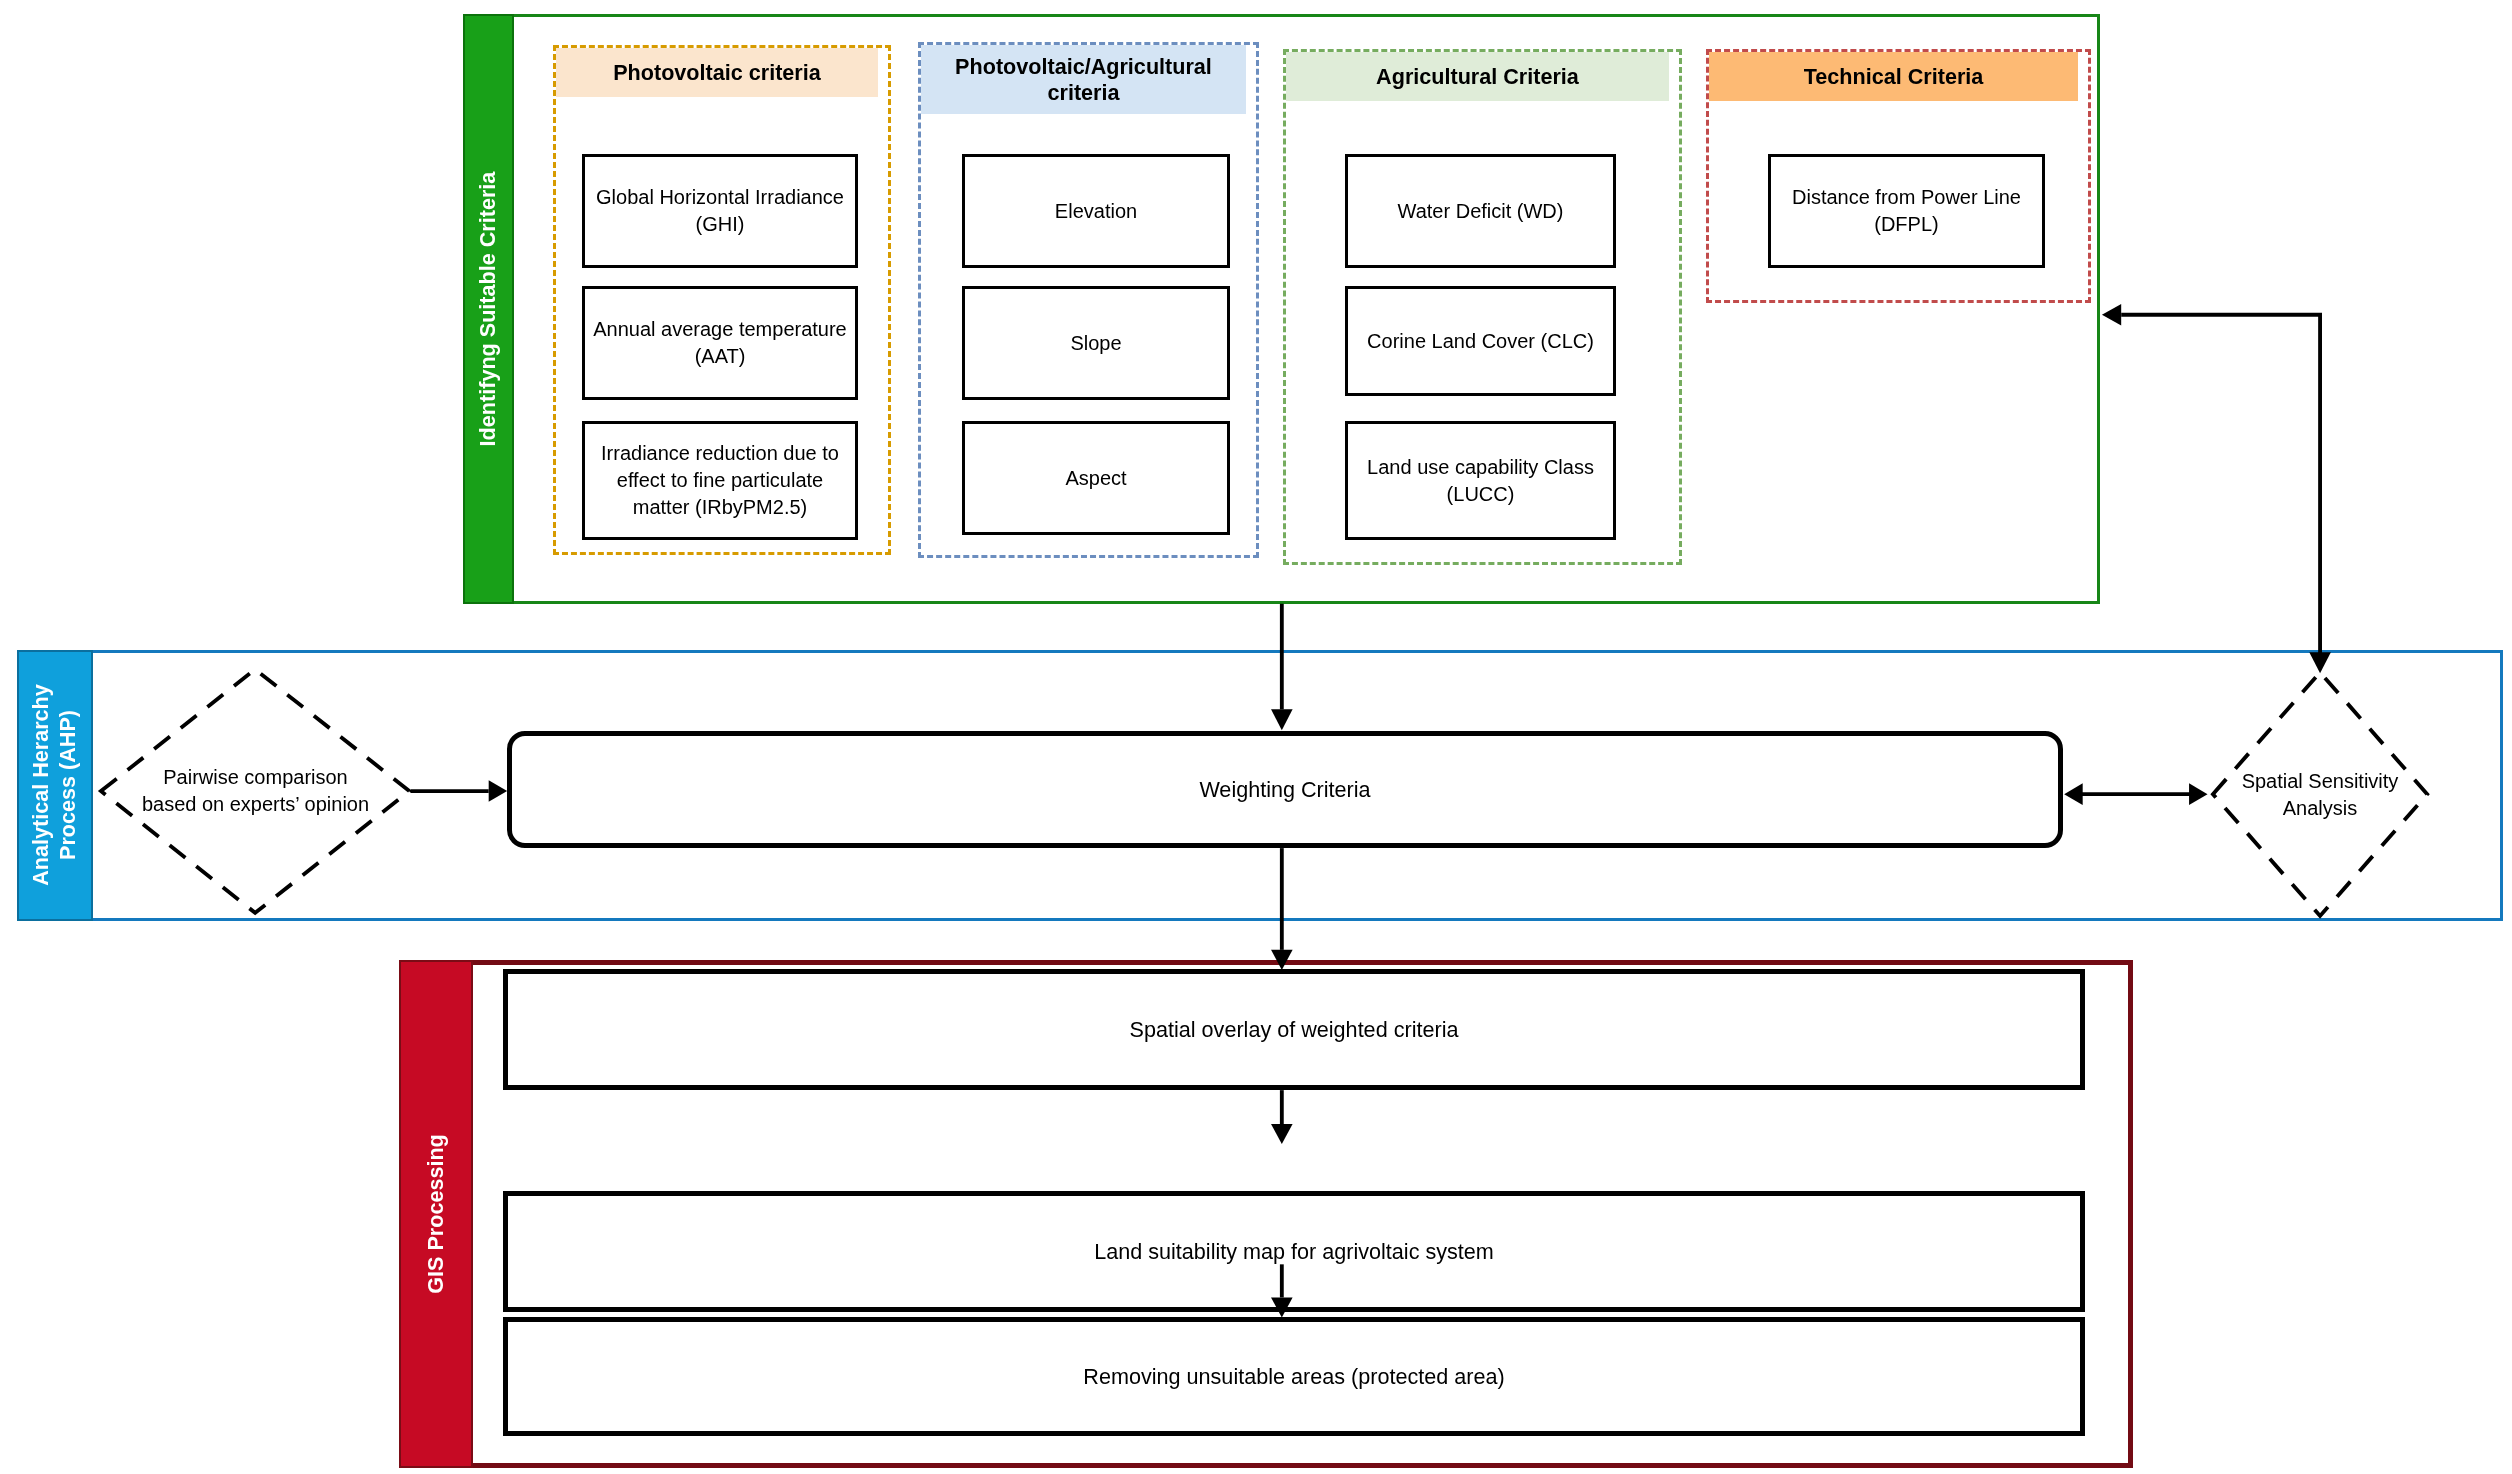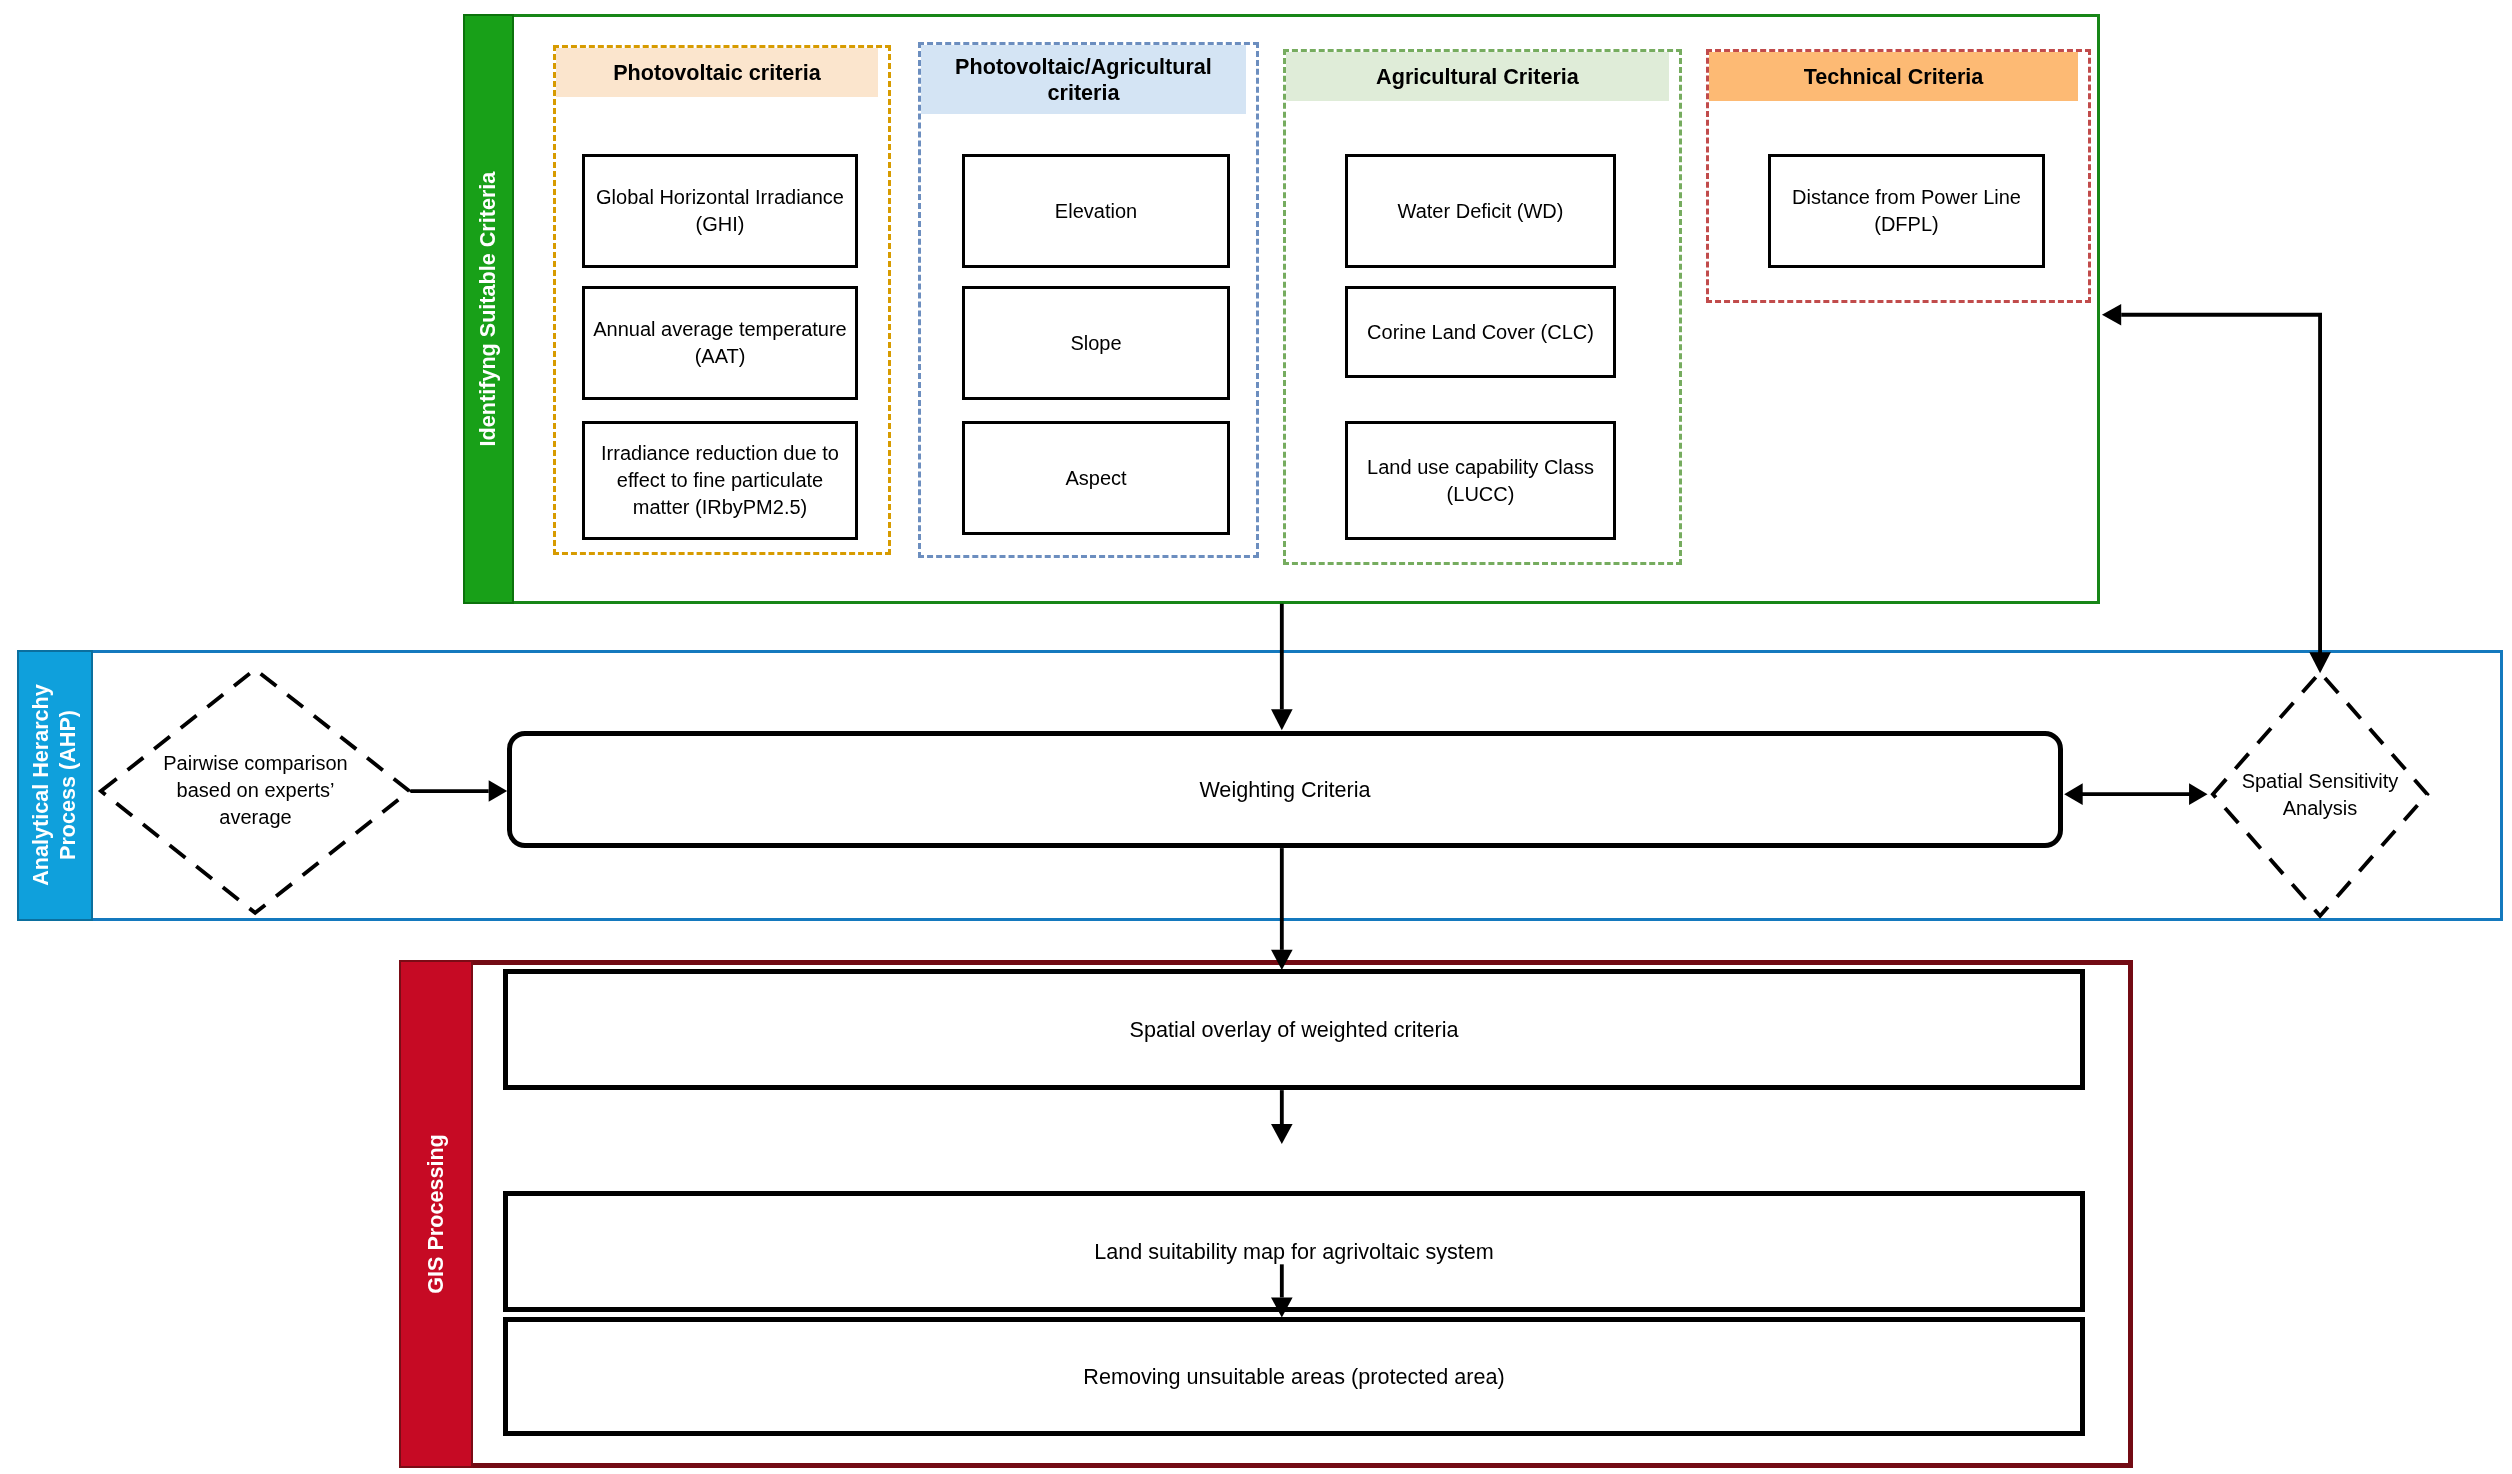--- a/index.html
+++ b/index.html
@@ -35,21 +35,21 @@
         text-align:center;font-size:20px;line-height:1.35;padding:3.1px 6.2px;}
   .node-big{border-width:5.4px;font-size:21.6px;}
   
   .o1{left:582px;top:154px;width:276px;height:114px;}
   .o2{left:582px;top:286px;width:276px;height:114px;}
   .o3{left:582px;top:421px;width:276px;height:119px;}
   .b1{left:962px;top:154px;width:268px;height:114px;}
   .b2{left:962px;top:286px;width:268px;height:114px;}
   .b3{left:962px;top:421px;width:268px;height:114px;}
   .g1{left:1345px;top:154px;width:271px;height:114px;}
-  .g2{left:1345px;top:286px;width:271px;height:92px;}
+  .g2{left:1345px;top:286px;width:271px;height:110px;}
   .g3{left:1345px;top:421px;width:271px;height:119px;}
   .r1{left:1768px;top:154px;width:277px;height:114px;}
   
   .weighting{left:507px;top:731px;width:1556px;height:117px;border-radius:18px;}
   .gisbox1{left:503px;top:969px;width:1582px;height:121px;}
   .gisbox2{left:503px;top:1143px;width:1582px;height:121px;margin-top:48px;}
   .gisbox3{left:503px;top:1317px;width:1582px;height:119px;}
   
   .dtext{display:flex;align-items:center;justify-content:center;text-align:center;
          font-size:20px;line-height:1.35;}
@@ -146,15 +146,15 @@
     <line x1="1663" y1="1414" x2="1663" y2="1458" stroke="#000" stroke-width="5"></line>
     <polygon points="1649,1458 1677,1458 1663,1484" fill="#000"></polygon>
   </g>
 
   <g>
     <line x1="1663" y1="1640" x2="1663" y2="1683" stroke="#000" stroke-width="5"></line>
     <polygon points="1649,1683 1677,1683 1663,1709" fill="#000"></polygon>
   </g>
 </svg>
 
-<div class="abs dtext dtext1">Pairwise comparison based on experts’ average</div>
+<div class="abs dtext dtext1">Pairwise comparison based on experts’ opinion</div>
 <div class="abs dtext dtext2">Spatial Sensitivity Analysis</div>
 
 
 </body></html>

